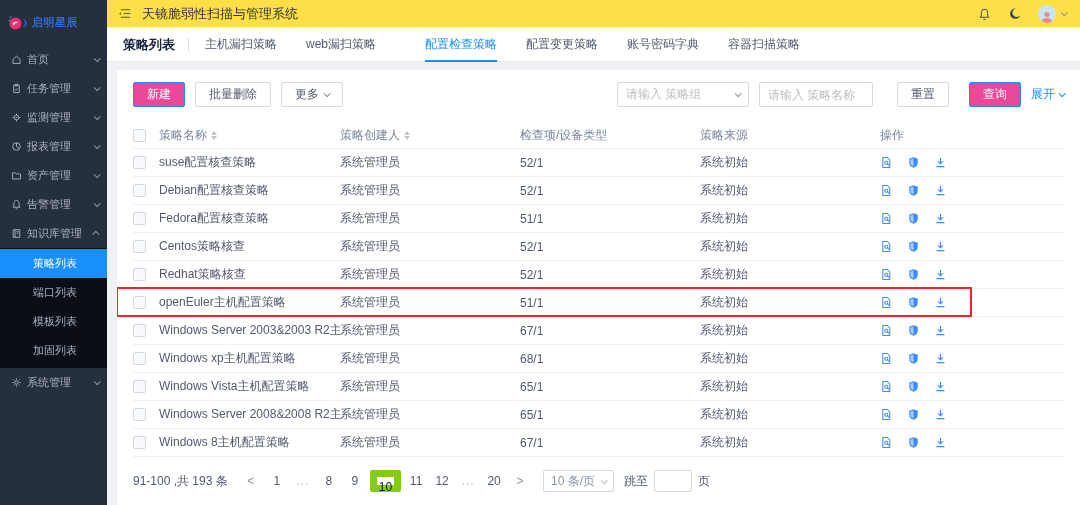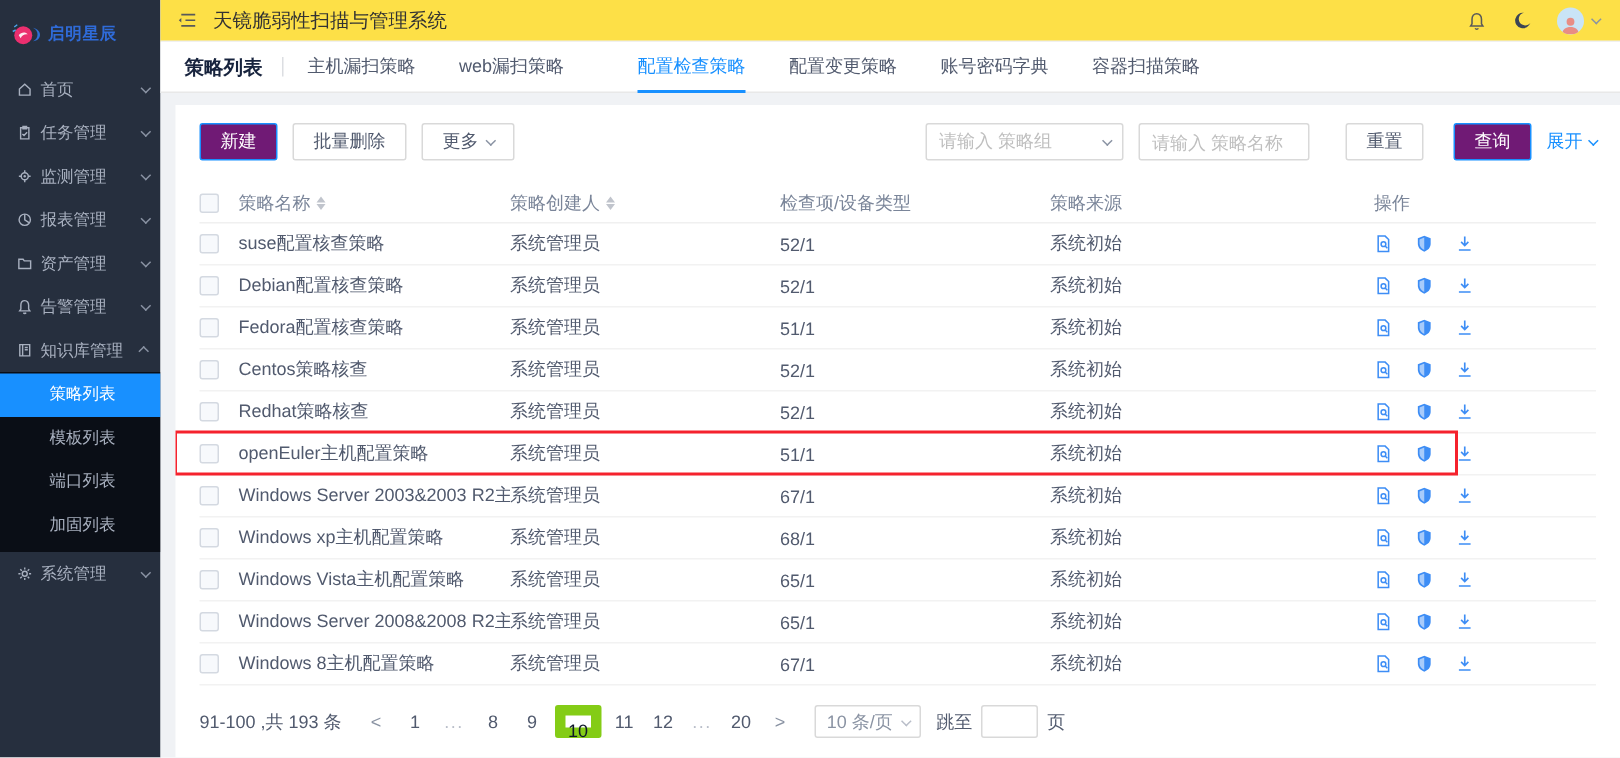--- a/index.html
+++ b/index.html
@@ -35,39 +35,39 @@
   .vdiv { width:1px; height:13px; background:#dcdee2; margin-right:16px; }
   .tab { font-size:12px; color:#515a6e; margin-right:29px; height:34px; line-height:32px; cursor:pointer; border-bottom:2px solid transparent; white-space:nowrap; }
   .tab.active { color:#1890ff; border-bottom-color:#1890ff;margin-left:20px; }
 
   .content { flex:1; padding:8px 0 0 10px; min-height:0; }
   .card { background:#fff; height:100%; padding:12px 16px 0; overflow:hidden; }
 
   
   .toolbar { display:flex; align-items:center; margin-bottom:16px; }
   .btn { height:25px; padding:0 13px; font-size:12px; border-radius:2px; border:1px solid #d9d9d9; background:#fff; color:#515a6e; display:inline-flex; align-items:center; gap:5px; cursor:pointer; white-space:nowrap; }
-  .btn.primary { background:#701a75; border-color:#1890ff; color:#fff; }
+  .btn.primary { background:#ec4899; border-color:#1890ff; color:#fff; }
   .btn + .btn { margin-left:10px; }
   .btn .chev { border-color:#8a93a3; }
   .toolbar-right { margin-left:auto; display:flex; align-items:center; gap:10px; }
   .fake-select { width:132px; height:25px; border:1px solid #d9d9d9; border-radius:2px; display:flex; align-items:center; justify-content:space-between; padding:0 8px; color:#bfbfbf; background:#fff; cursor:pointer; }
   .text-input { width:114px; height:25px; border:1px solid #d9d9d9; border-radius:2px; padding:0 8px; font-size:12px; color:#515a6e; font-family:inherit; }
   .text-input::placeholder { color:#bfbfbf; }
   .link { color:#1890ff; display:flex; align-items:center; gap:4px; cursor:pointer; white-space:nowrap; }
   .link .chev { border-color:#1890ff; }
 
   
   .table-wrap { position:relative; }
   .thead, .trow { display:flex; align-items:center; }
   .thead { height:26px; color:#7a8599; border-bottom:1px solid #f0f0f0; }
   .trow { height:28px; color:#515a6e; border-bottom:1px solid #f2f2f2; }
   .col-check { width:26px; flex-shrink:0; display:flex; align-items:center; }
   .col-name { width:181px; flex-shrink:0; white-space:nowrap; overflow:hidden; }
   .col-creator, .col-items, .col-source { width:180px; flex-shrink:0; }
-  .col-ops { flex:1; display:flex; align-items:center; gap:14px; color:#3d8df5;margin-left:36px; }
+  .col-ops { flex:1; display:flex; align-items:center; gap:14px; color:#3d8df5; }
   .col-ops svg { width:13px; height:13px; cursor:pointer; }
   .cbx { width:13px; height:13px; border:1px solid #d4d9e1; border-radius:2px; background:#f7f9fc; cursor:pointer; }
   .sorter { display:inline-flex; flex-direction:column; gap:1px; margin-left:4px; vertical-align:middle; cursor:pointer; }
   .sorter i { width:0; height:0; border-left:3.5px solid transparent; border-right:3.5px solid transparent; display:block; }
   .sorter .s-up { border-bottom:4px solid #c0c4cc; }
   .sorter .s-dn { border-top:4px solid #c0c4cc; }
   .annotation-box { position:absolute; left:-17px; width:856px; border:2px solid #f5222d; pointer-events:none; }
 
   
   .pagination { display:flex; justify-content:flex-start; align-items:center; gap:4px; color:#515a6e; padding:13px 0 0; }
@@ -160,22 +160,22 @@
     <span class="mi-icon">
             <svg viewBox="0 0 14 14" fill="none" stroke="currentColor" stroke-width="1.2">
               <path d="M2.8 2.2 h8.4 v9.6 h-8.4 Z M5.2 2.2 V11.8 M7 4.6 h2.6 M7 6.6 h2.6"></path>
             </svg>
           </span>
     <span class="mi-label">知识库管理</span>
     <span class="chev up"></span>
   </div>
         <div class="submenu">
           <div class="submenu-item active">策略列表</div>
+          <div class="submenu-item">端口列表</div>
           <div class="submenu-item">模板列表</div>
-          <div class="submenu-item">端口列表</div>
           <div class="submenu-item">加固列表</div>
         </div>
         <div class="menu-item">
     <span class="mi-icon">
             <svg viewBox="0 0 14 14" fill="none" stroke="currentColor" stroke-width="1.2">
               <circle cx="7" cy="7" r="2.1" stroke="currentColor" fill="none"></circle>
               <path d="M7 1.6 v1.8 M7 10.6 v1.8 M1.6 7 h1.8 M10.6 7 h1.8 M3.2 3.2 l1.3 1.3 M9.5 9.5 l1.3 1.3 M10.8 3.2 L9.5 4.5 M4.5 9.5 L3.2 10.8"></path>
             </svg>
           </span>
     <span class="mi-label">系统管理</span>

